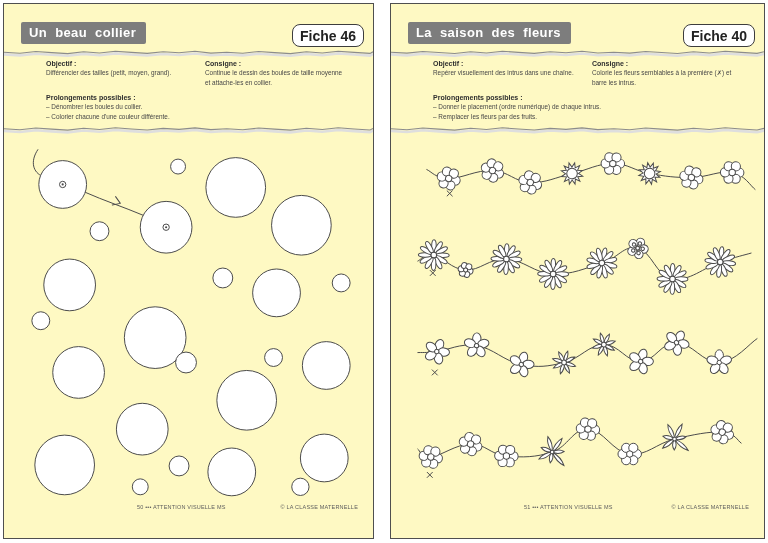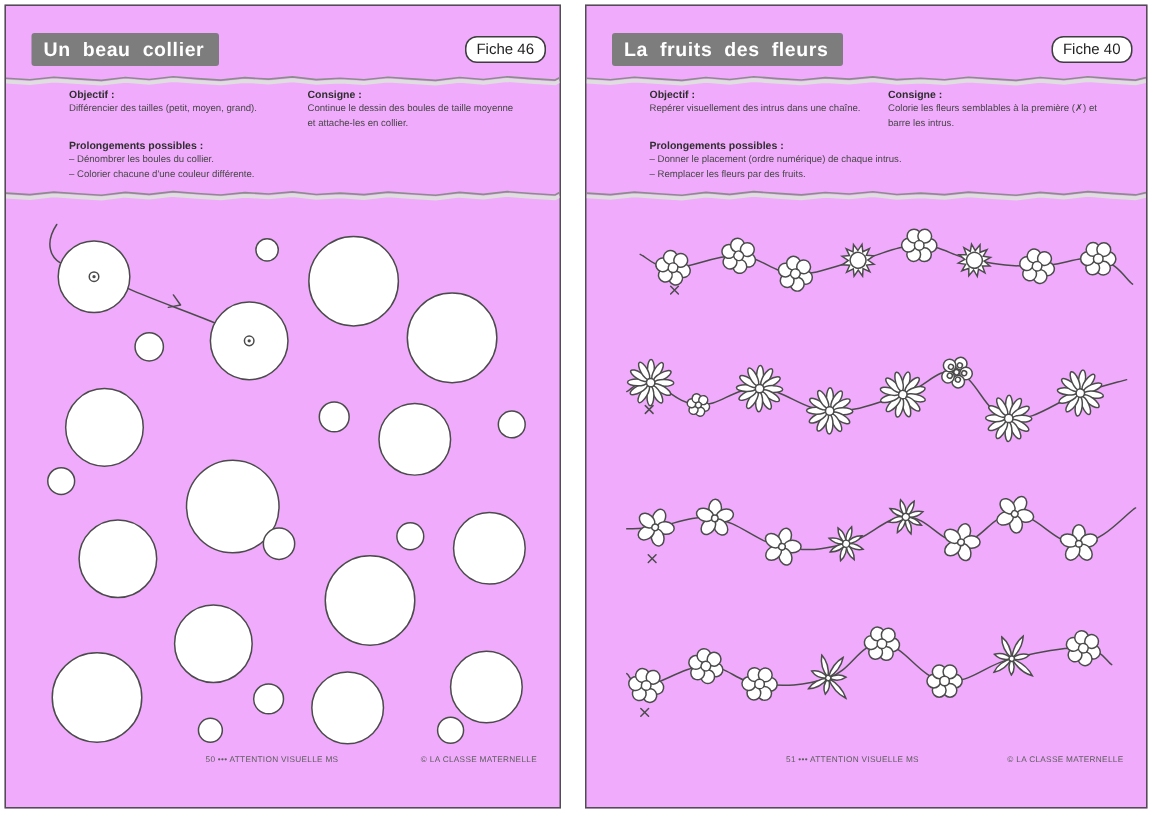--- a/index.html
+++ b/index.html
@@ -1,26 +1,26 @@
 <!DOCTYPE html>
 <html><head>
 <meta charset="utf-8">
 <style>
   html,body{margin:0;padding:0;background:#ffffff;}
   .canvas{position:relative;width:768px;height:543px;background:#fff;overflow:hidden;
           font-family:"Liberation Sans", sans-serif;}
-  .page{position:absolute;top:3px;height:536px;background:#f0abfc;border:1px solid #4f4f4f;box-sizing:border-box;}
+  .page{position:absolute;top:3px;height:536px;background:#fef9c3;border:1px solid #4f4f4f;box-sizing:border-box;}
   #page-0{left:3px;width:371px;}
   #page-1{left:390px;width:375px;}
 
   .titlebar{position:absolute;left:17px;top:18px;background:#7d7d7d;color:#ffffff;
             font-size:13px;font-weight:700;letter-spacing:.4px;word-spacing:4px;
             padding:3px 10px 4px 8px;border-radius:2px;white-space:nowrap;}
   .fiche{position:absolute;right:9px;top:20px;border:1px solid #3d3d3d;border-radius:8px;
-         background:#fff;font-size:10px;font-weight:400;color:#222;padding:2.5px 7px;white-space:nowrap;}
+         background:#fff;font-size:14px;font-weight:700;color:#222;padding:2.5px 7px;white-space:nowrap;}
 
   .hdr{position:absolute;left:42px;right:12px;top:56px;display:grid;
        grid-template-columns:155px 1fr;column-gap:4px;color:#3c3c3c;}
   .hdr p{margin:0;}
   .h{font-size:7px;font-weight:700;color:#2e2e2e;margin-bottom:1px !important;}
   .b{font-size:6.4px;line-height:1.5;color:#474747;}
   .consigne-col .b{max-width:142px;}
   .prol{grid-column:1 / -1;margin-top:7px !important;}
 
   .art{position:absolute;left:0;top:0;width:100%;height:100%;pointer-events:none;}
@@ -429,21 +429,21 @@
           <circle cx="3.6" cy="6.2" r="4.6" class="sh"></circle>
           <circle cx="-3.6" cy="6.2" r="4.6" class="sh"></circle>
           <circle cx="-7.2" cy="0.0" r="4.6" class="sh"></circle>
           <circle cx="-3.6" cy="-6.2" r="4.6" class="sh"></circle>
           <circle cx="3.6" cy="-6.2" r="4.6" class="sh"></circle>
           <circle cx="0" cy="0" r="3.2" class="sh"></circle>
         </g>
         <path d="M36.4,470.4 L41.6,475.6 M41.6,470.4 L36.4,475.6" class="st"></path>
       </svg>
     <div class="titlebar">
-      <span>La fruits des fleurs</span>
+      <span>La saison des fleurs</span>
     </div>
     <div class="fiche">Fiche 40</div>
     <div class="hdr">
       <div>
         <p class="h">Objectif :</p>
         <p class="b">Repérer visuellement des intrus dans une chaîne.</p>
       </div>
       <div class="consigne-col">
         <p class="h">Consigne :</p>
         <p class="b">Colorie les fleurs semblables à la première (✗) et barre les intrus.</p>

